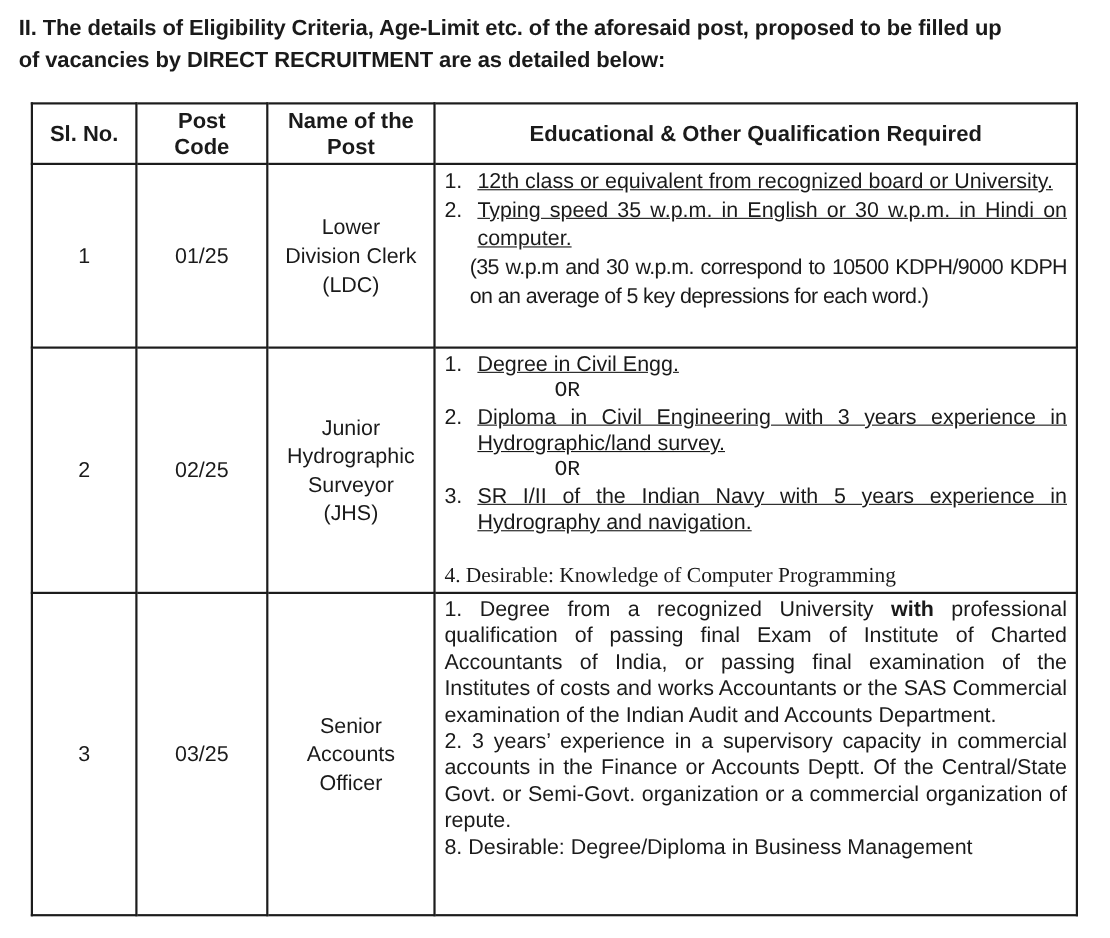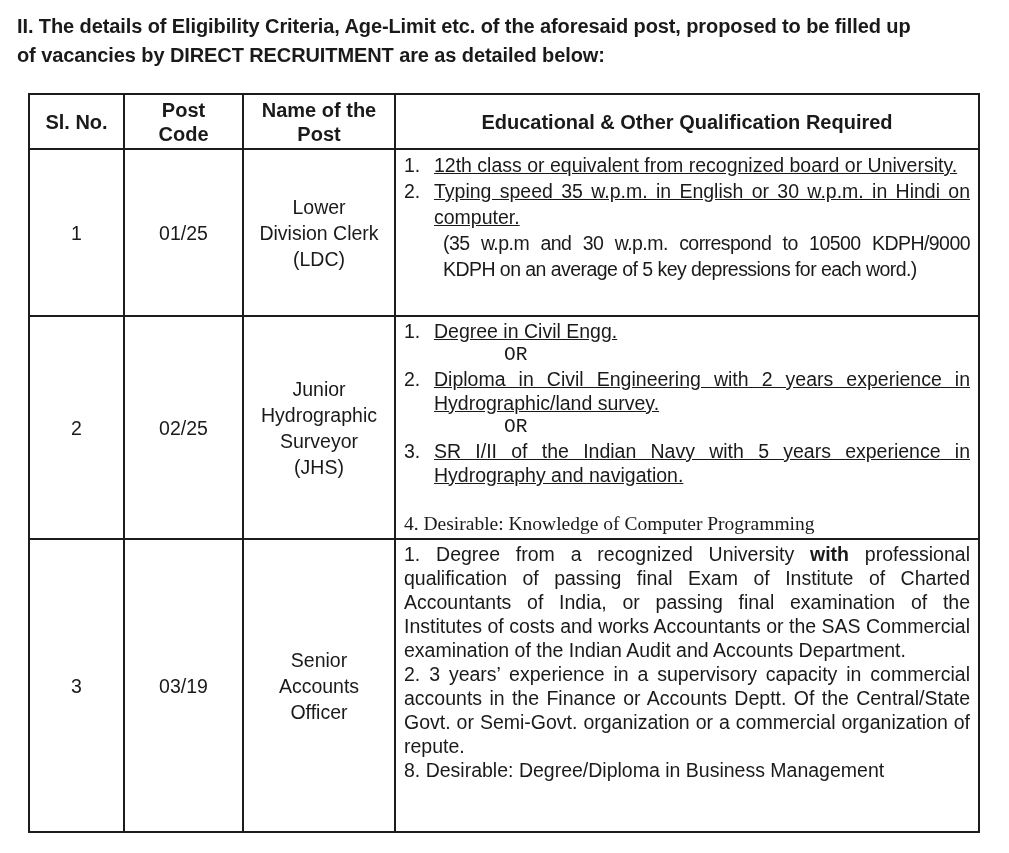--- a/index.html
+++ b/index.html
@@ -59,21 +59,21 @@
   }
   tr.r1 td { height: 167px; }
   tr.r2 td { height: 217px; }
   tr.r3 td { height: 293px; }
   tr.r2 td.c-qual, tr.r3 td.c-qual { line-height: 24px; }
 
   .qitem { display: flex; }
   .qnum  { flex: 0 0 30px; }
   .qbody { flex: 1 1 auto; text-align: justify; text-decoration: underline; }
   .qnote {
-    margin-left: 39px;
+    margin-left: 23px;
     text-align: justify;
     letter-spacing: -0.55px;
   }
   .qor { padding-left: 100px; font-family: Liberation Mono, monospace; }
   .qplain { text-align: justify; }
   .qdesirable { margin-top: 25px; font-family: Liberation Serif, serif; }
   .bold { font-weight: bold; }
 </style>
 </head>
 <body>
@@ -129,34 +129,34 @@
 Surveyor
 (JHS)</td>
         <td class="c-qual">
           <div class="qitem">
             <span class="qnum">1.</span>
             <span class="qbody">Degree in Civil Engg.</span>
           </div>
           <div class="qor">OR</div>
           <div class="qitem">
             <span class="qnum">2.</span>
-            <span class="qbody">Diploma in Civil Engineering with 2 years experience in Hydrographic/land survey.</span>
+            <span class="qbody">Diploma in Civil Engineering with 3 years experience in Hydrographic/land survey.</span>
           </div>
           <div class="qor">OR</div>
           <div class="qitem">
             <span class="qnum">3.</span>
             <span class="qbody">SR I/II of the Indian Navy with 5 years experience in Hydrography and navigation.</span>
           </div>
           <div class="qplain qdesirable">4. Desirable: Knowledge of Computer Programming</div>
         </td>
       </tr>
 
       <tr class="r3">
         <td class="c-center">3</td>
-        <td class="c-center">03/19</td>
+        <td class="c-center">03/25</td>
         <td class="c-center">Senior
 Accounts
 Officer</td>
         <td class="c-qual">
           <div class="qplain"><span>1. Degree from a recognized University </span><span class="bold">with</span><span> professional qualification of passing final Exam of Institute of Charted Accountants of India, or passing final examination of the Institutes of costs and works Accountants or the SAS Commercial examination of the Indian Audit and Accounts Department.</span></div>
           <div class="qplain">2. 3 years’ experience in a supervisory capacity in commercial accounts in the Finance or Accounts Deptt. Of the Central/State Govt. or Semi-Govt. organization or a commercial organization of repute.</div>
           <div class="qplain">8. Desirable: Degree/Diploma in Business Management</div>
         </td>
       </tr>
 

